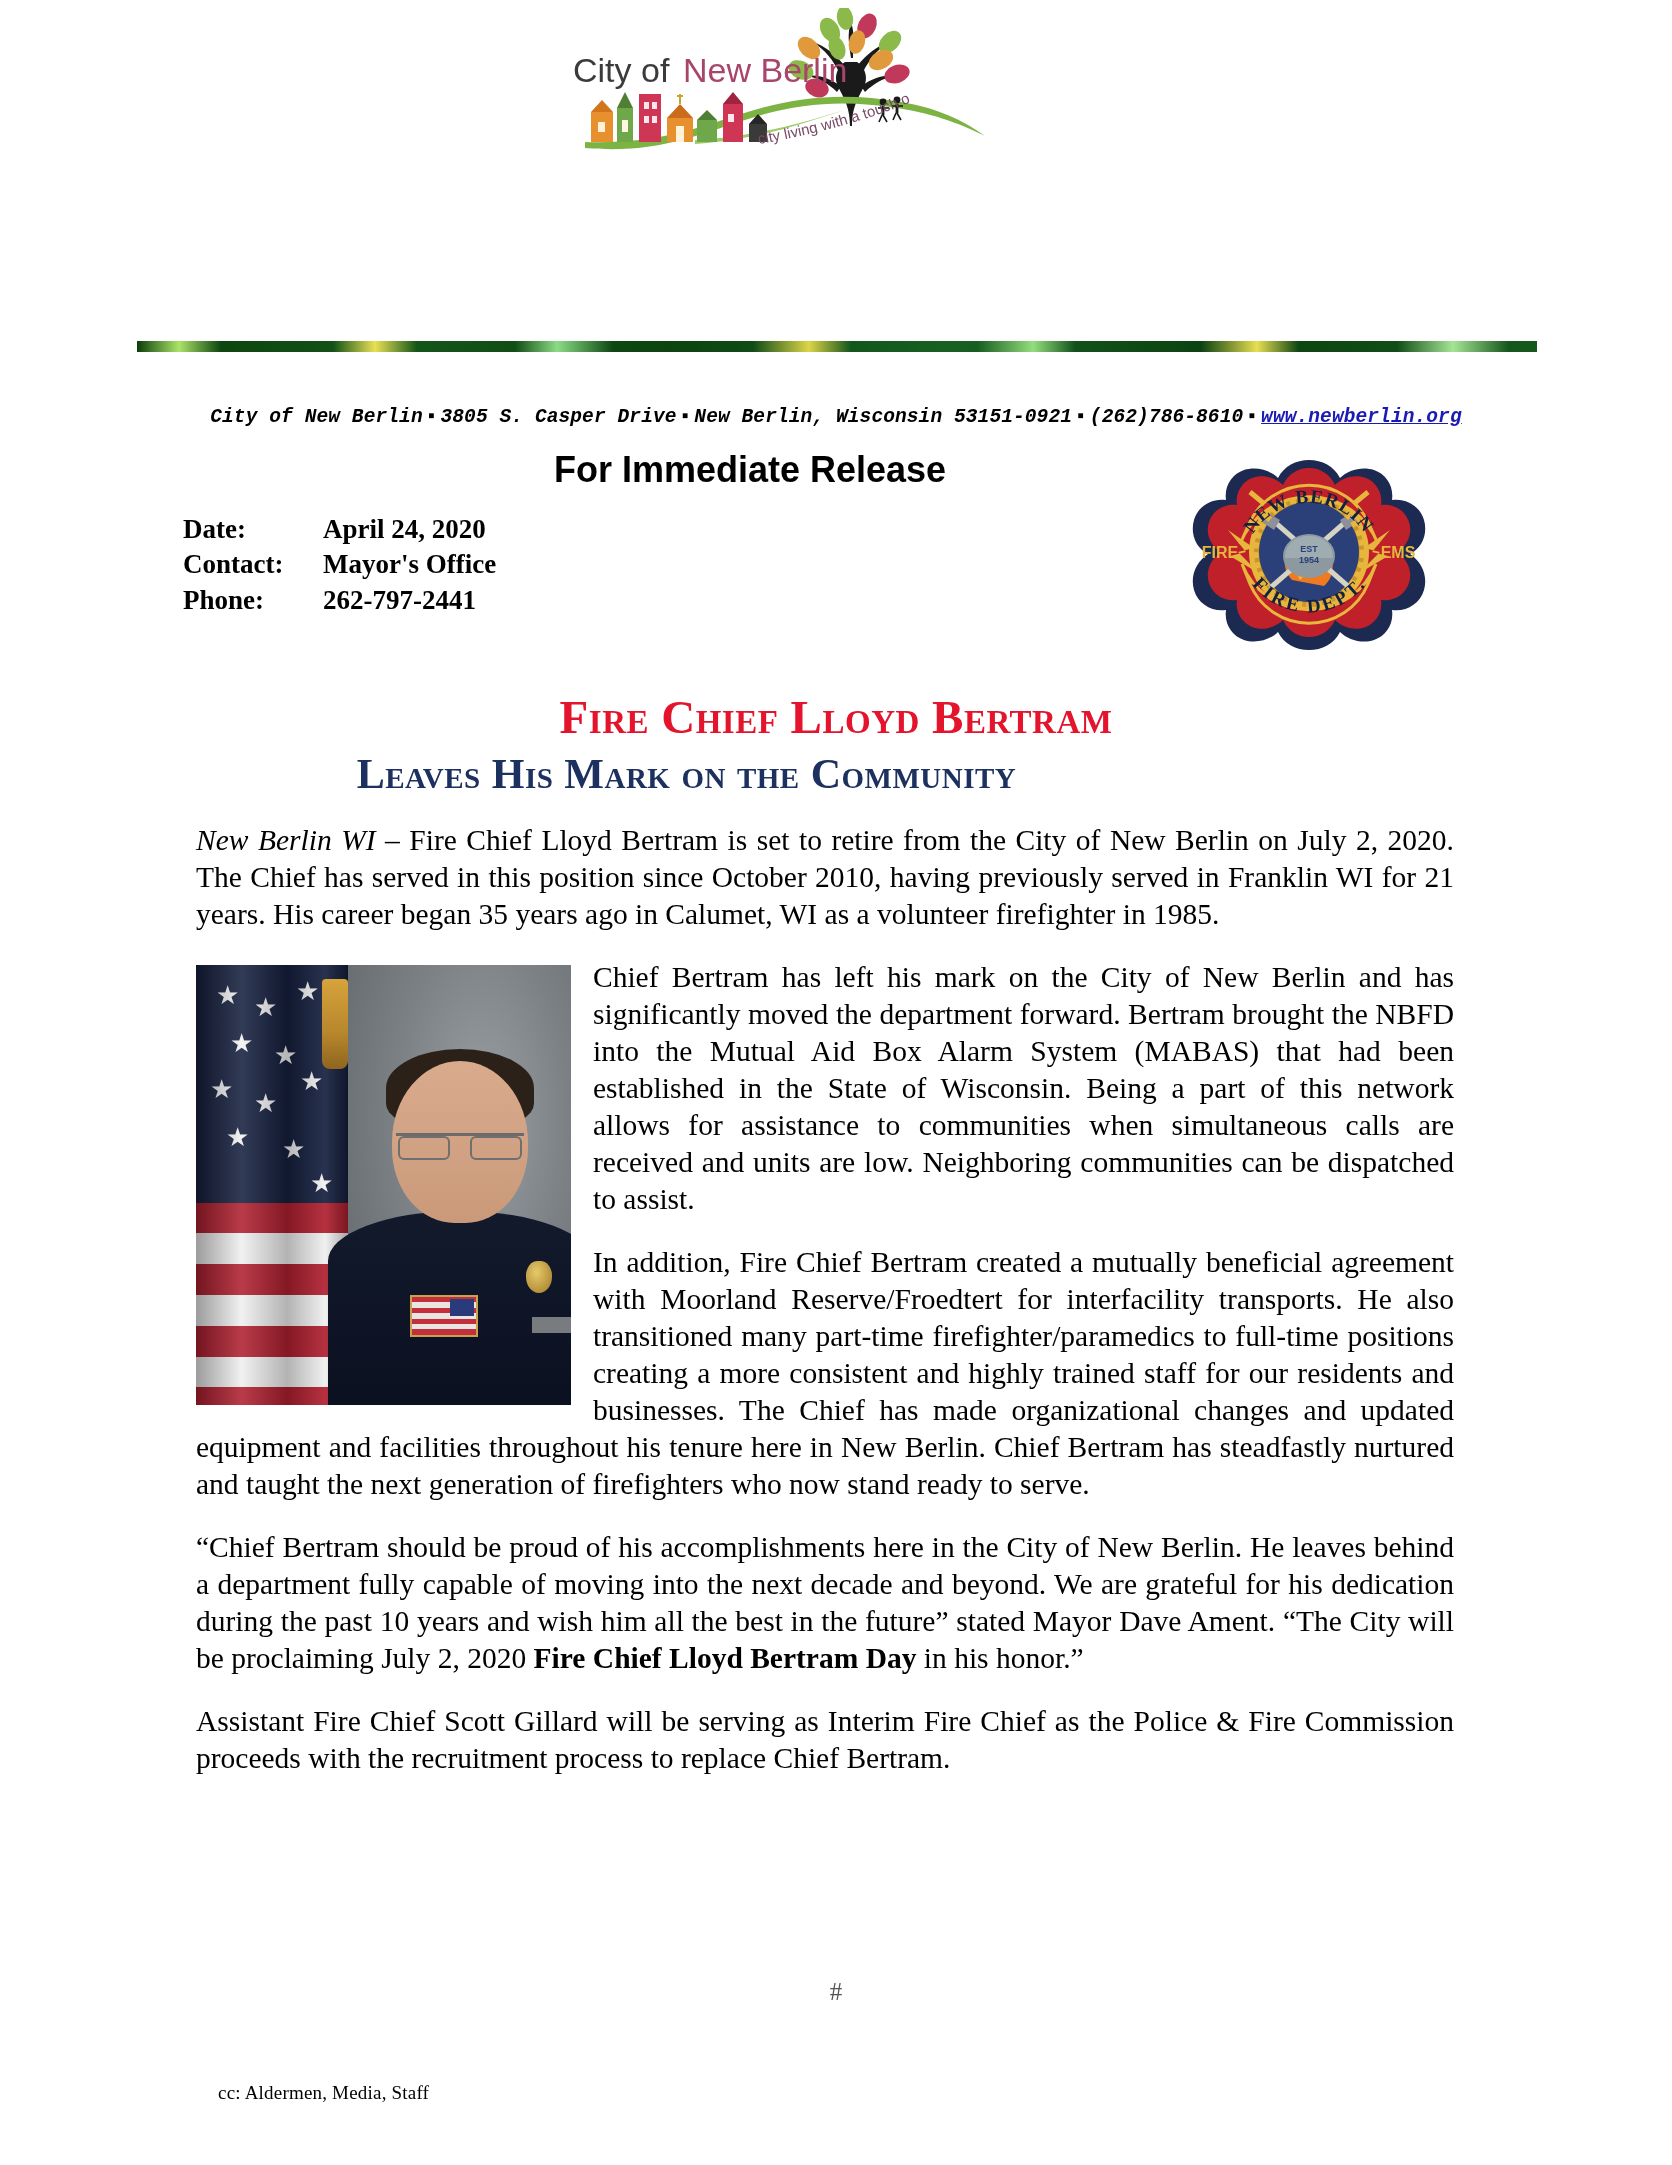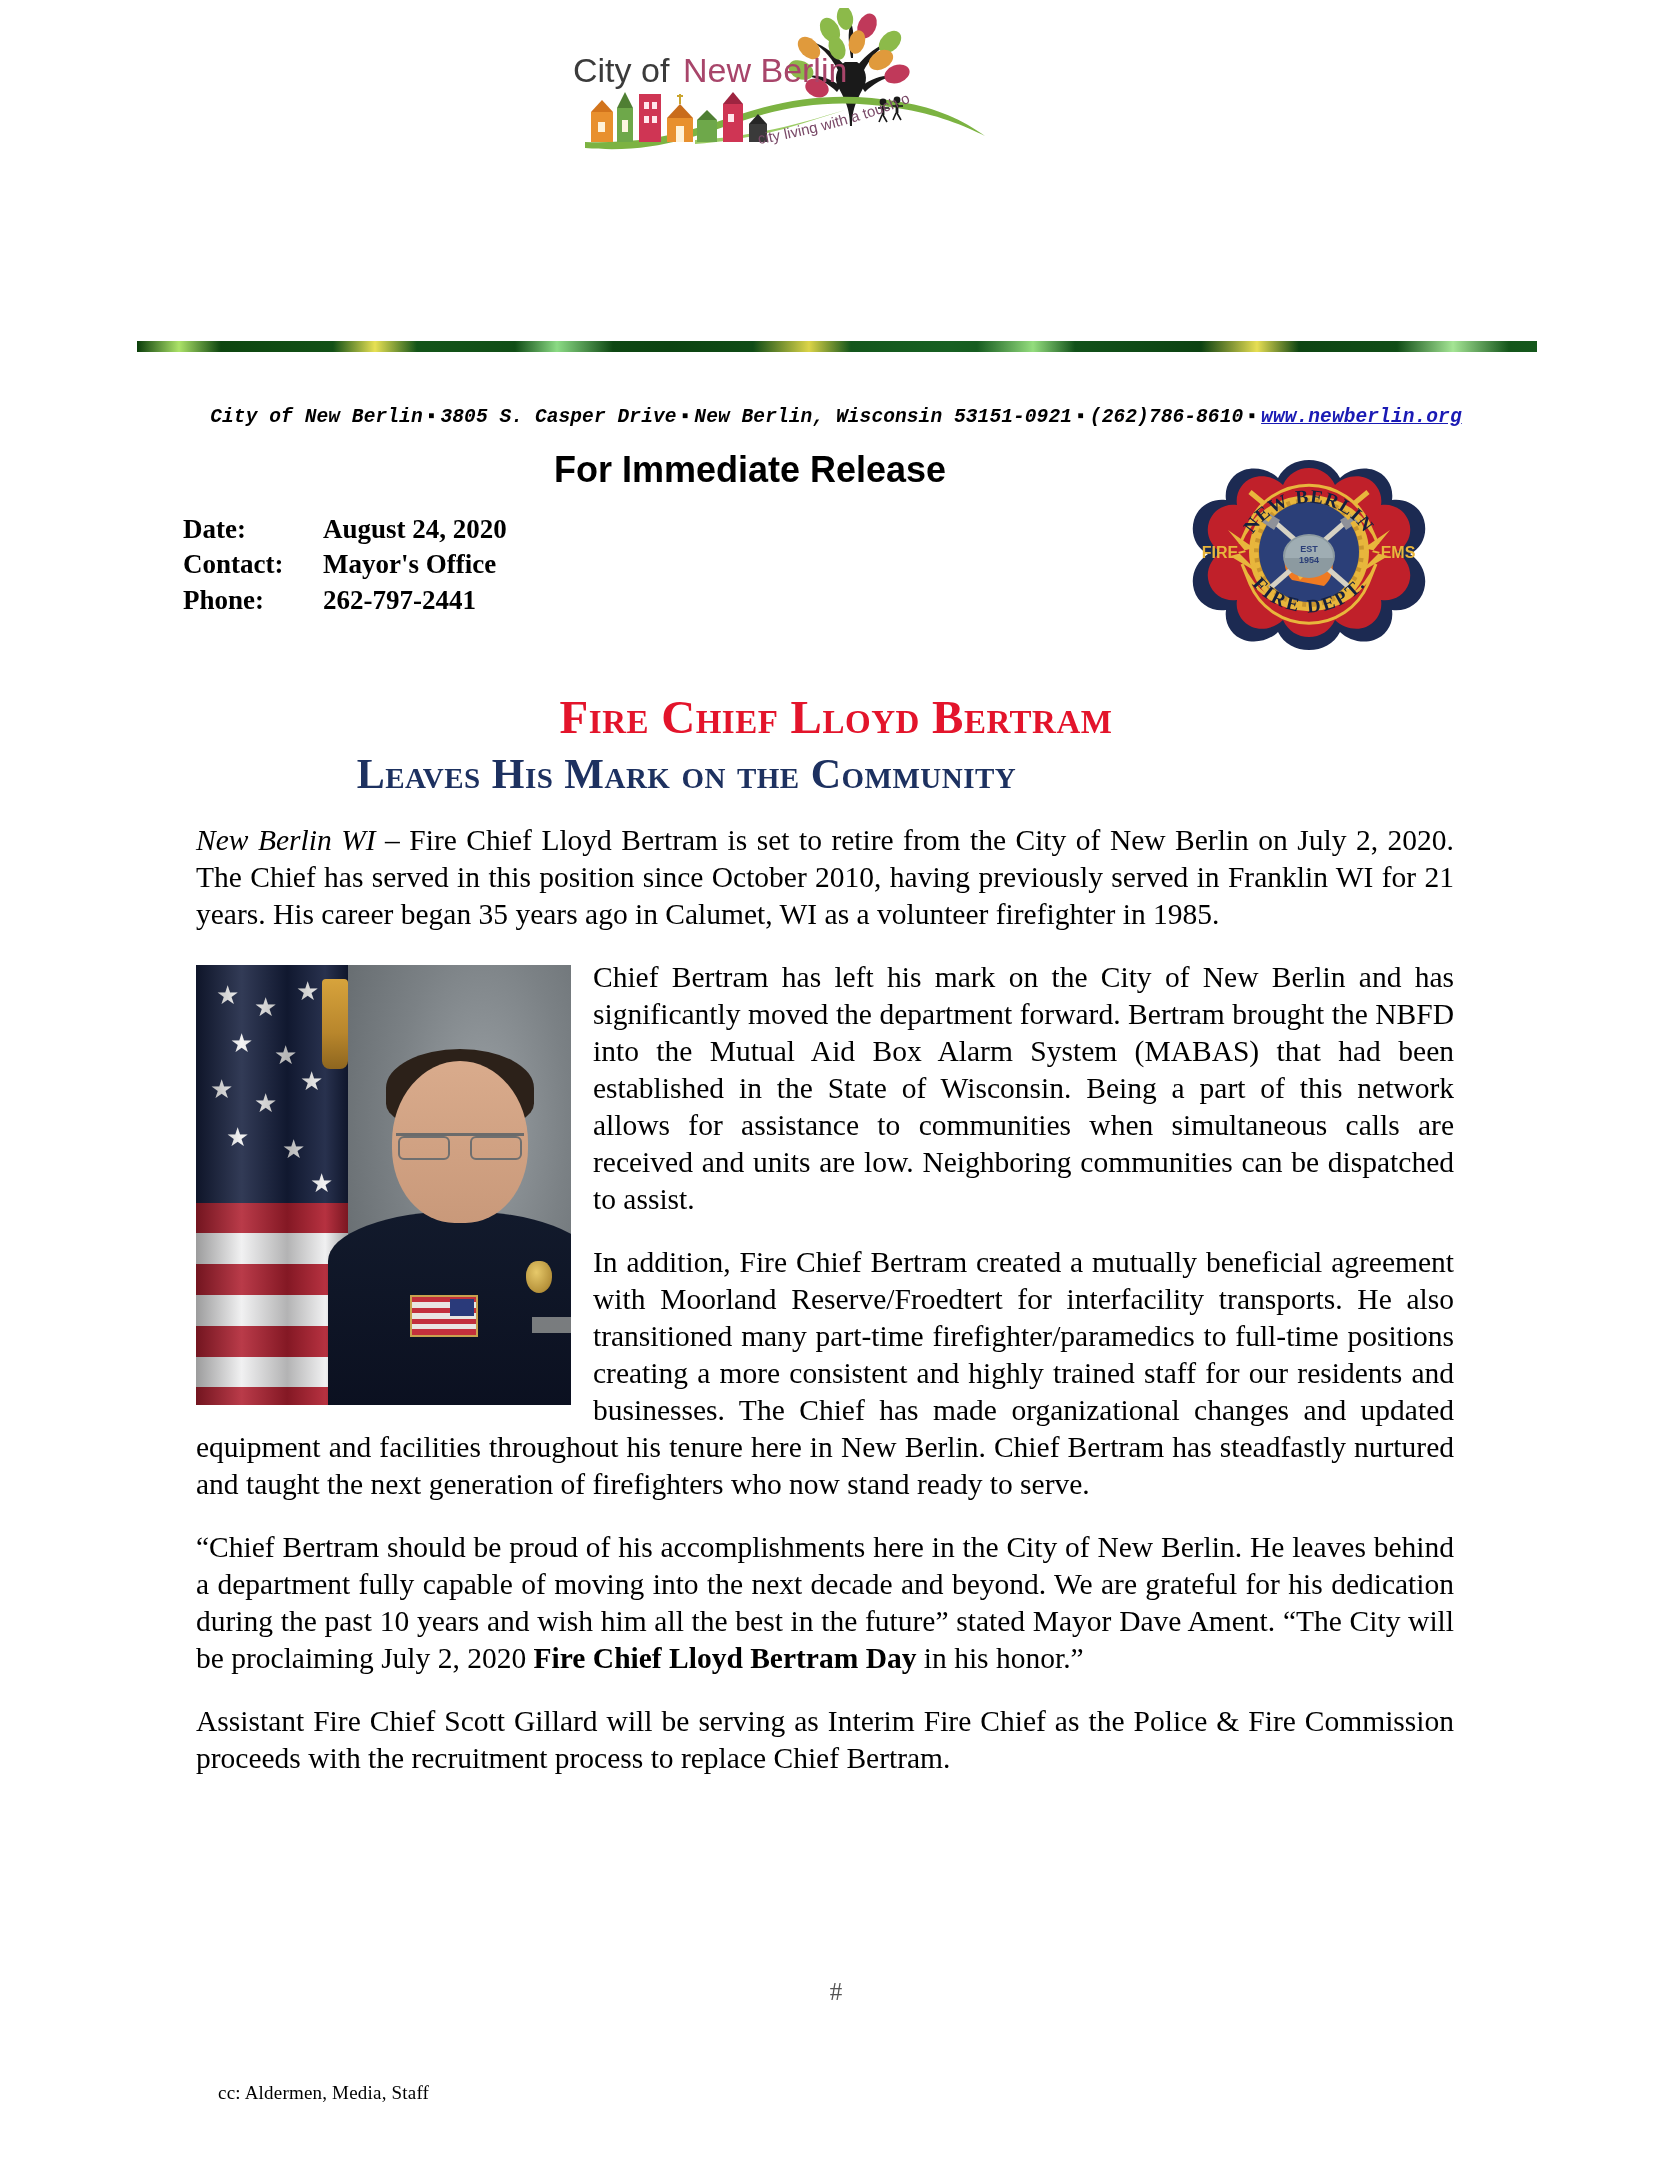--- a/index.html
+++ b/index.html
@@ -404,21 +404,21 @@
   <div class="divider"></div>
 
   <div class="address-line">
     <span>City of New Berlin</span><span class="sep">▪</span><span>3805 S. Casper Drive</span><span class="sep">▪</span><span>New Berlin, Wisconsin 53151-0921</span><span class="sep">▪</span><span>(262)786-8610</span><span class="sep">▪</span><span class="url">www.newberlin.org</span>
   </div>
 
   <div class="fir">For Immediate Release</div>
 
   <div class="contact-block">
     <span class="row">
-      <span class="lbl">Date:</span><span class="val">August 24, 2020</span>
+      <span class="lbl">Date:</span><span class="val">April 24, 2020</span>
     </span>
     <span class="row">
       <span class="lbl">Contact:</span><span class="val">Mayor's Office</span>
     </span>
     <span class="row">
       <span class="lbl">Phone:</span><span class="val">262-797-2441</span>
     </span>
   </div>
 
   <div class="badge-wrap">

